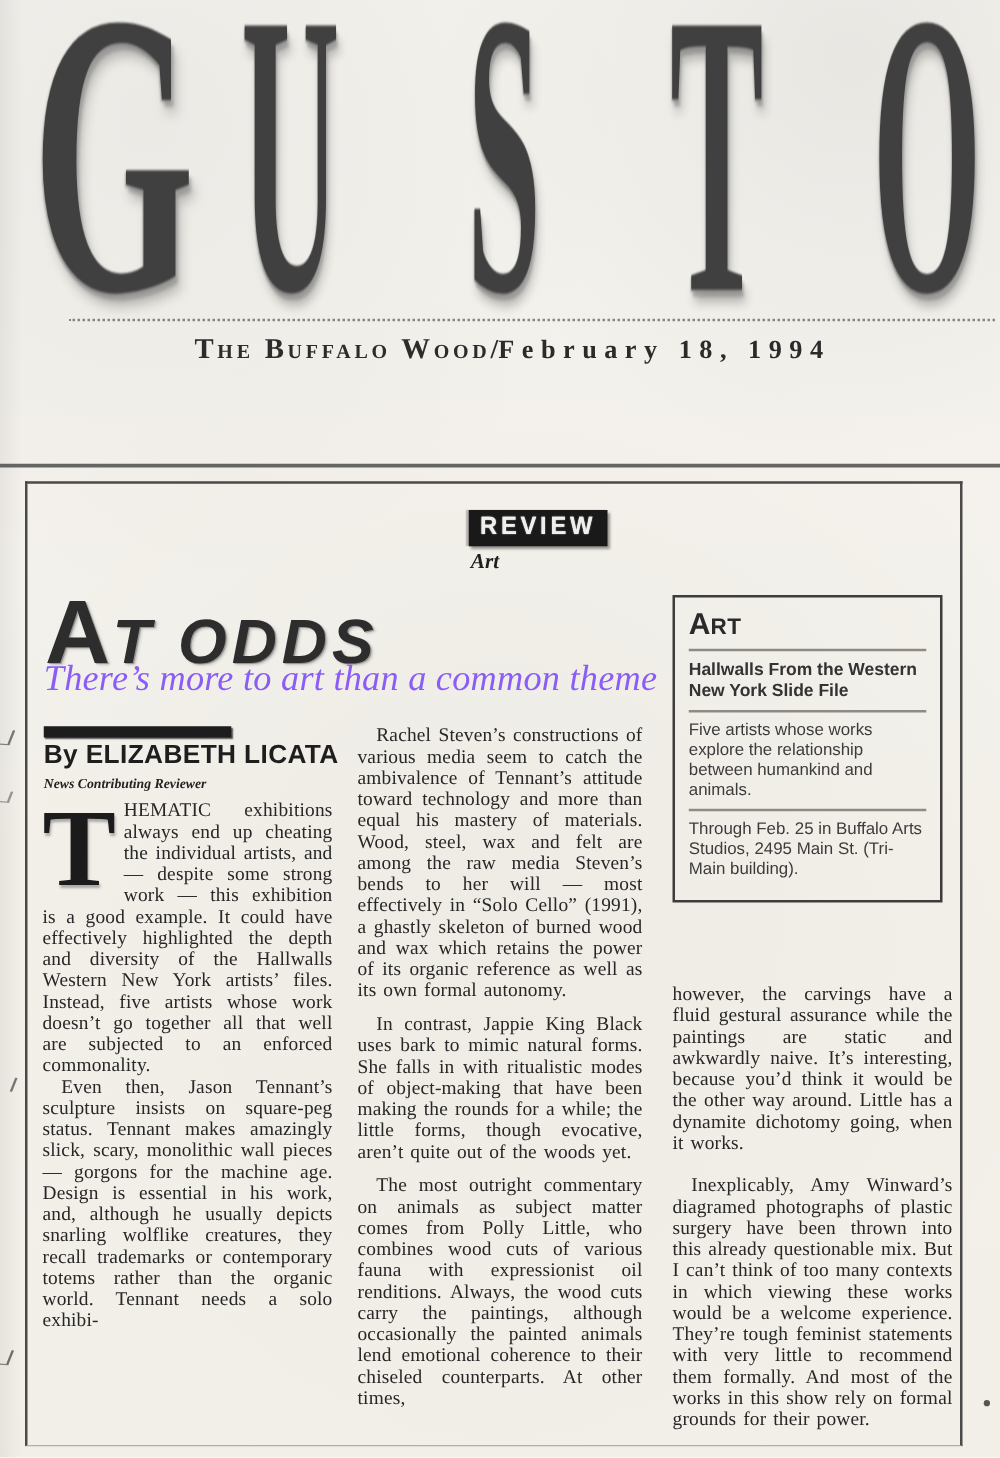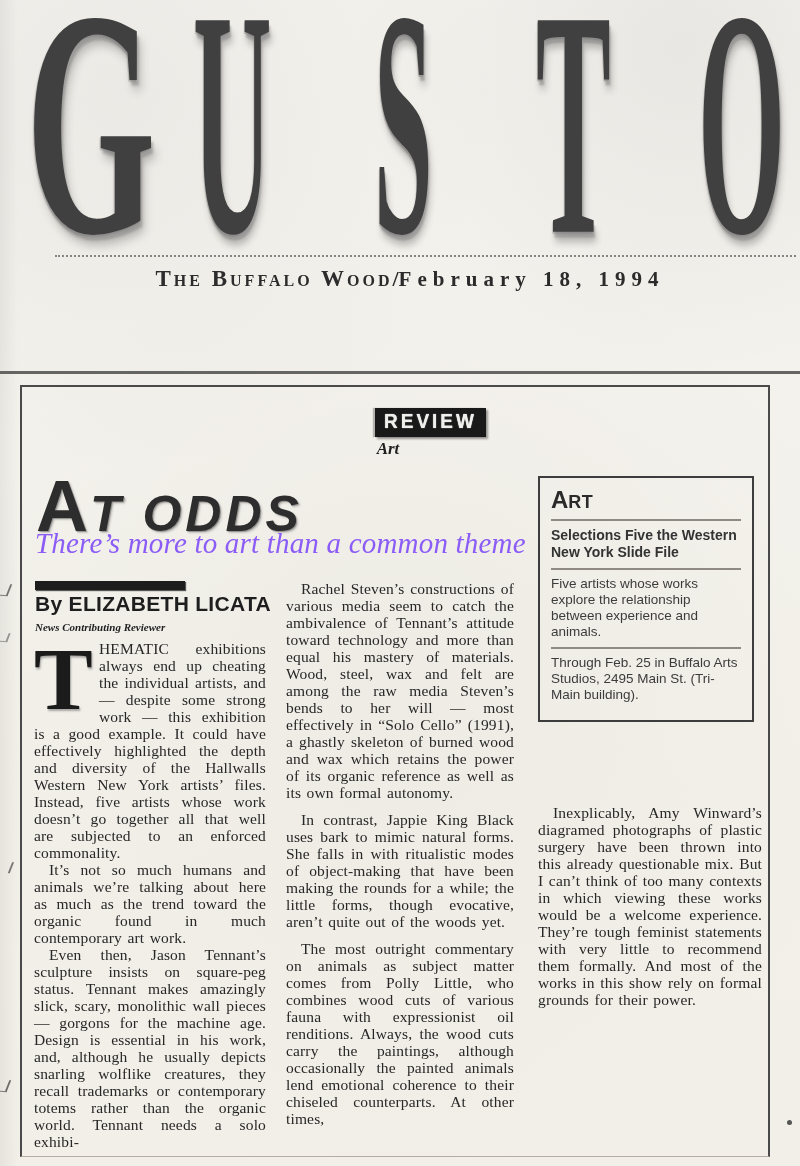--- a/index.html
+++ b/index.html
@@ -141,38 +141,38 @@
   <div class="subhead">There’s more to art than a common theme</div>
 
   <div class="byline">
     <div class="byline-bar"></div>
     <div class="byline-name">By ELIZABETH LICATA</div>
     <div class="byline-title">News Contributing Reviewer</div>
   </div>
 
   <div class="col col1">
     <p><span class="dropcap">T</span><span>HEMATIC exhibitions always end up cheating the individual artists, and — despite some strong work — this exhibition is a good example. It could have effectively highlighted the depth and diversity of the Hallwalls Western New York artists’ files. Instead, five artists whose work doesn’t go together all that well are subjected to an enforced commonality.</span></p>
-    <p class="p-indent">It’s not so much humans and animals we’re talking about here as much as the trend toward the organic found in much contemporary art work.</p>
     <p class="p-indent">Even then, Jason Tennant’s sculpture insists on square-peg status. Tennant makes amazingly slick, scary, monolithic wall pieces — gorgons for the machine age. Design is essential in his work, and, although he usually depicts snarling wolflike creatures, they recall trademarks or contemporary totems rather than the organic world. Tennant needs a solo exhibi-</p>
   </div>
 
   <div class="col col2">
     <p class="p-indent">Rachel Steven’s constructions of various media seem to catch the ambivalence of Tennant’s attitude toward technology and more than equal his mastery of materials. Wood, steel, wax and felt are among the raw media Steven’s bends to her will — most effectively in “Solo Cello” (1991), a ghastly skeleton of burned wood and wax which retains the power of its organic reference as well as its own formal autonomy.</p>
     <p class="p-indent gap-sm">In contrast, Jappie King Black uses bark to mimic natural forms. She falls in with ritualistic modes of object-making that have been making the rounds for a while; the little forms, though evocative, aren’t quite out of the woods yet.</p>
     <p class="p-indent gap-sm">The most outright commentary on animals as subject matter comes from Polly Little, who combines wood cuts of various fauna with expressionist oil renditions. Always, the wood cuts carry the paintings, although occasionally the painted animals lend emotional coherence to their chiseled counterparts. At other times,</p>
   </div>
 
   <div class="col col3">
+    <p>however, the carvings have a fluid gestural assurance while the paintings are static and awkwardly naive. It’s interesting, because you’d think it would be the other way around. Little has a dynamite dichotomy going, when it works.</p>
     <p class="p-indent gap-lg">Inexplicably, Amy Winward’s diagramed photographs of plastic surgery have been thrown into this already questionable mix. But I can’t think of too many contexts in which viewing these works would be a welcome experience. They’re tough feminist statements with very little to recommend them formally. And most of the works in this show rely on formal grounds for their power.</p>
   </div>
 
   <aside class="sidebar">
     <div class="sb-header"><span class="sb-lead">A</span><span class="sb-rest">RT</span></div>
-    <div class="sb-section sb-title">Selections Five the Western New York Slide File</div>
-    <div class="sb-section">Five artists whose works explore the relationship between experience and animals.</div>
+    <div class="sb-section sb-title">Hallwalls From the Western New York Slide File</div>
+    <div class="sb-section">Five artists whose works explore the relationship between humankind and animals.</div>
     <div class="sb-section">Through Feb. 25 in Buffalo Arts Studios, 2495 Main St. (Tri-Main building).</div>
   </aside>
 
 </section>
 
 <span class="artifact a1"></span>
 <span class="artifact a2"></span>
 <span class="artifact a3"></span>
 <span class="artifact a4"></span>
 <span class="stray-dot"></span>

